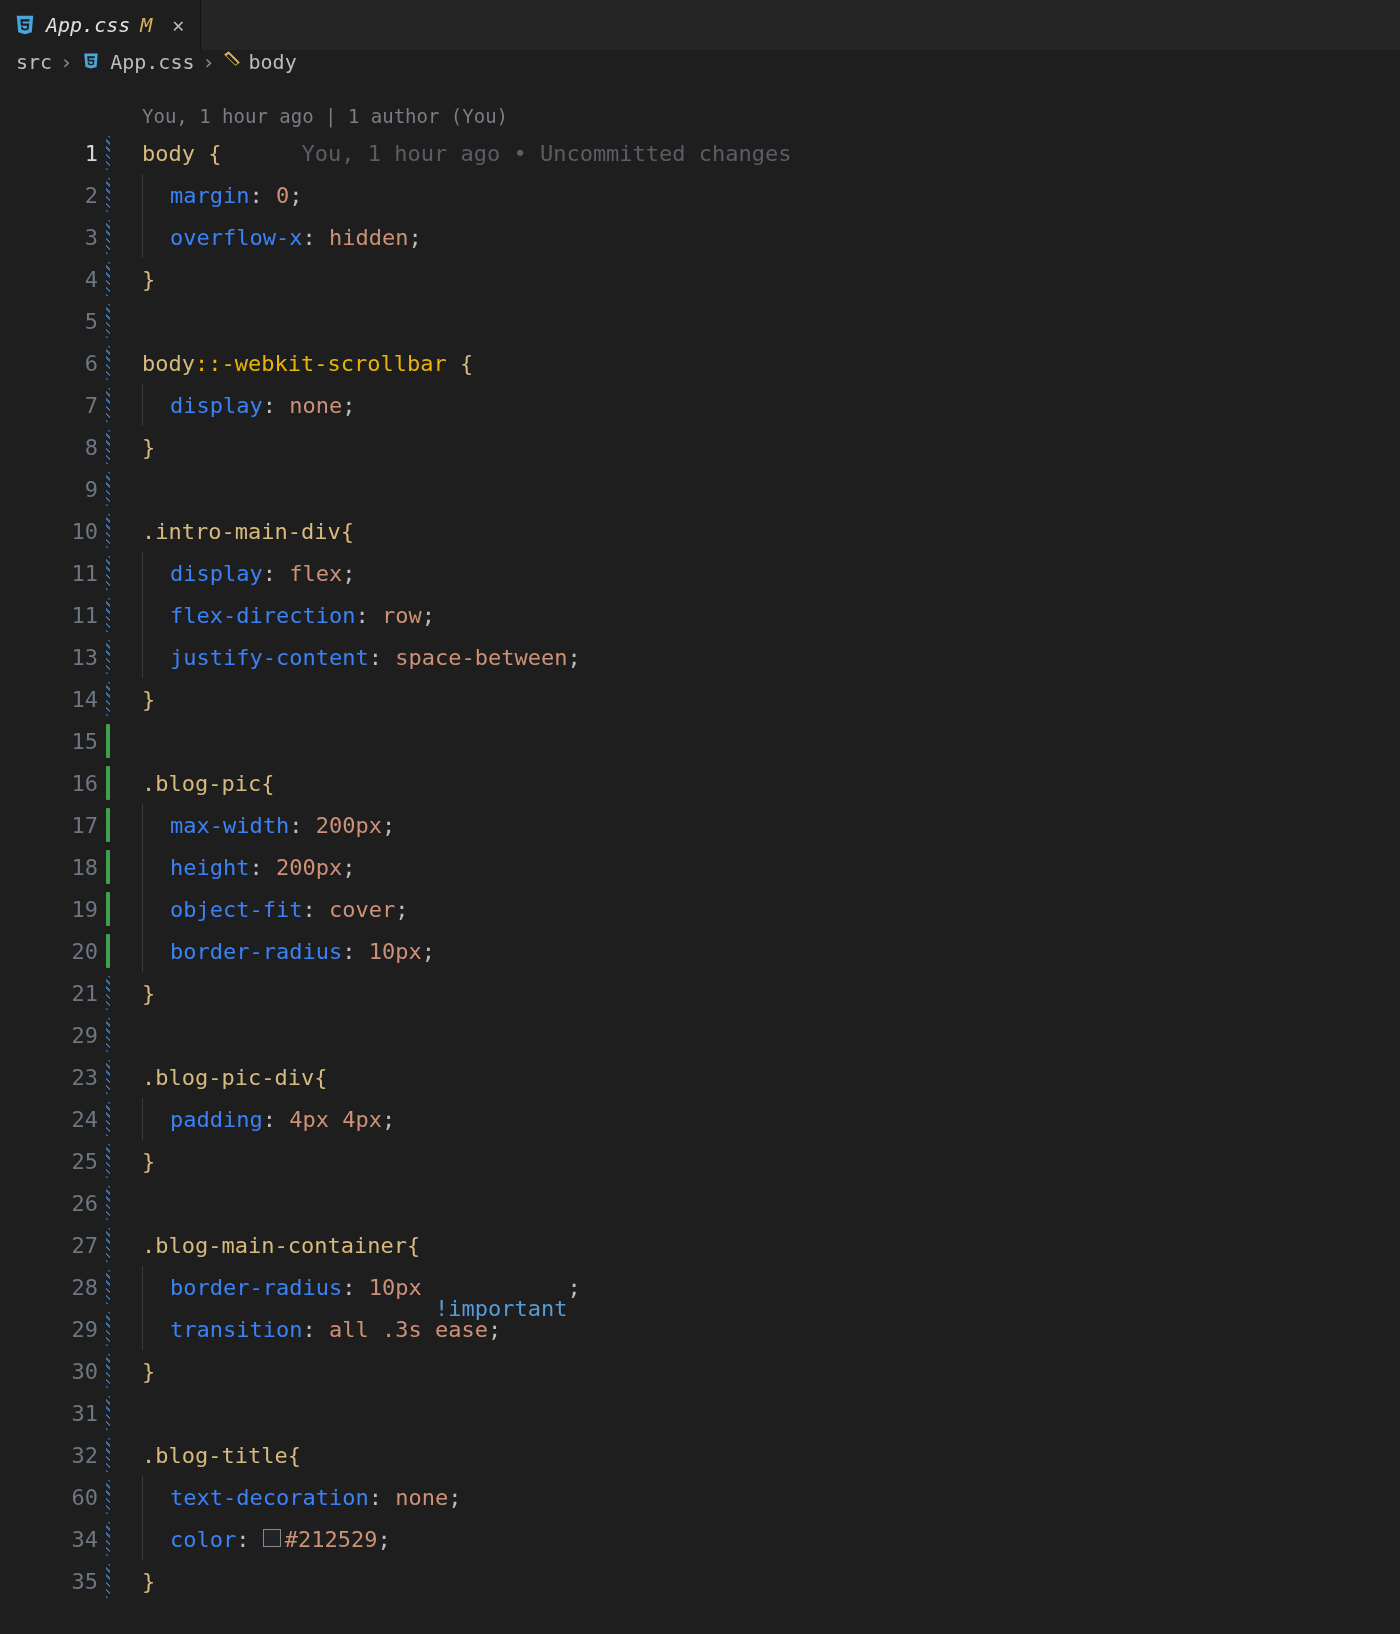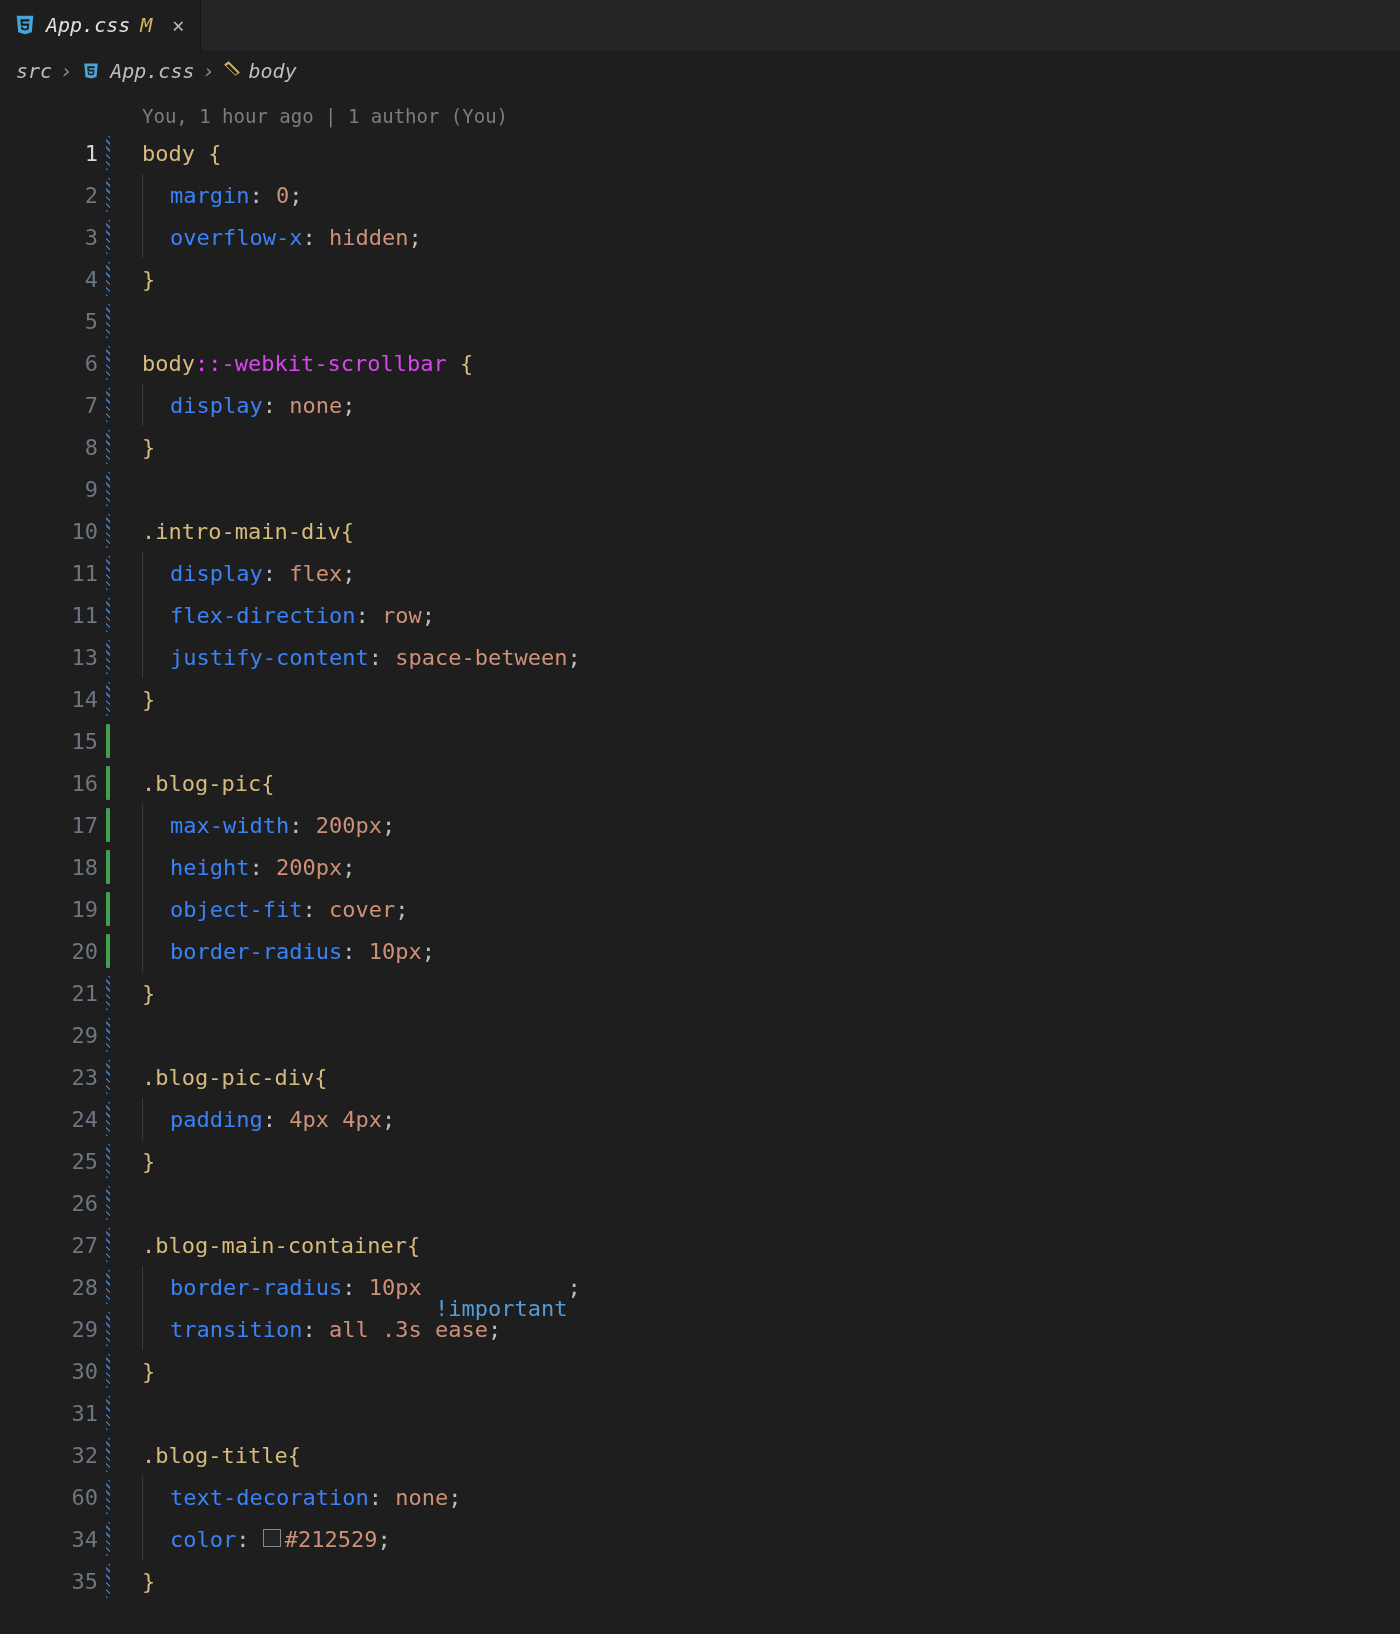--- a/index.html
+++ b/index.html
@@ -30,27 +30,25 @@
   .tab .file-label { color: #e0e0e0; font-size: 20px; font-style: italic; }
   .tab .git-mark { color: #d7b35c; font-size: 20px; font-style: italic; }
   .tab .close { color: #bdbdbd; font-size: 20px; margin-left: 10px; }
   .css-icon {
     width: 22px; height: 22px; display: inline-flex; align-items: center; justify-content: center;
     color: #4aa6da; font-weight: bold; font-size: 16px;
   }
   .breadcrumbs {
     height: 42px;
     display: flex;
-    align-items: center;
     padding: 0 16px;
     gap: 8px;
     font-size: 20px;
     color: #bdbdbd;
     background: #1e1e1e;
-    font-style: italic;
   }
   .crumb-sep { color: #8a8a8a; }
   .symbol-icon { color: #d7b35c; font-size: 16px; }
   .editor {
     position: relative;
     height: calc(100% - 92px);
   }
   .gutter {
     position: absolute;
     left: 0; top: 0; bottom: 0;
@@ -107,21 +105,21 @@
     font-size: 22px;
     white-space: pre;
   }
   .tok-selector { color: #d7ba7d; }
   .tok-brace { color: #d7ba7d; }
   .tok-prop { color: #3b82f6; }
   .tok-value { color: #ce9178; }
   .tok-num { color: #ce9178; }
   .tok-punct { color: #bdbdbd; }
   .tok-important { color: #569cd6; margin-top: 42px; }
-  .tok-pseudo { color: #d946ef; }
+  .tok-pseudo { color: #eab308; }
   .tok-class { color: #d7ba7d; }
   .indent { display:inline-block; width: 28px; border-left: 1px solid #3a3a3a; height: 100%; }
   .gitlens-inline { color: #5a5e64; margin-left: 80px; font-size: 22px; }
   .swatch {
     display:inline-block;
     width: 18px; height: 18px;
     border: 1px solid #888;
     background: #212529;
     vertical-align: middle;
     margin-right: 4px;
@@ -306,21 +304,21 @@
         </div>
         <div class="gutter-line">
           <span class="lineno">35</span>
           <div class="decor hatch"></div>
         </div>
       </div>
   </div>
   <div class="code-area">
     <div class="gitlens-header">You, 1 hour ago | 1 author (You)</div>
     <div id="code-lines">
-        <div class="code-line"><span class="tok-selector">body </span><span class="tok-brace">{</span></div>
+        <div class="code-line"><span class="tok-selector">body </span><span class="tok-brace">{</span><span class="gitlens-inline">You, 1 hour ago • Uncommitted changes</span></div>
         <div class="code-line"><span class="indent"></span><span class="tok-prop">margin</span><span class="tok-punct">: </span><span class="tok-num">0</span><span class="tok-punct">;</span></div>
         <div class="code-line"><span class="indent"></span><span class="tok-prop">overflow-x</span><span class="tok-punct">: </span><span class="tok-value">hidden</span><span class="tok-punct">;</span></div>
         <div class="code-line"><span class="tok-brace">}</span></div>
         <div class="code-line"></div>
         <div class="code-line"><span class="tok-selector">body</span><span class="tok-pseudo">::-webkit-scrollbar </span><span class="tok-brace">{</span></div>
         <div class="code-line"><span class="indent"></span><span class="tok-prop">display</span><span class="tok-punct">: </span><span class="tok-value">none</span><span class="tok-punct">;</span></div>
         <div class="code-line"><span class="tok-brace">}</span></div>
         <div class="code-line"></div>
         <div class="code-line"><span class="tok-class">.intro-main-div</span><span class="tok-brace">{</span></div>
         <div class="code-line"><span class="indent"></span><span class="tok-prop">display</span><span class="tok-punct">: </span><span class="tok-value">flex</span><span class="tok-punct">;</span></div>

